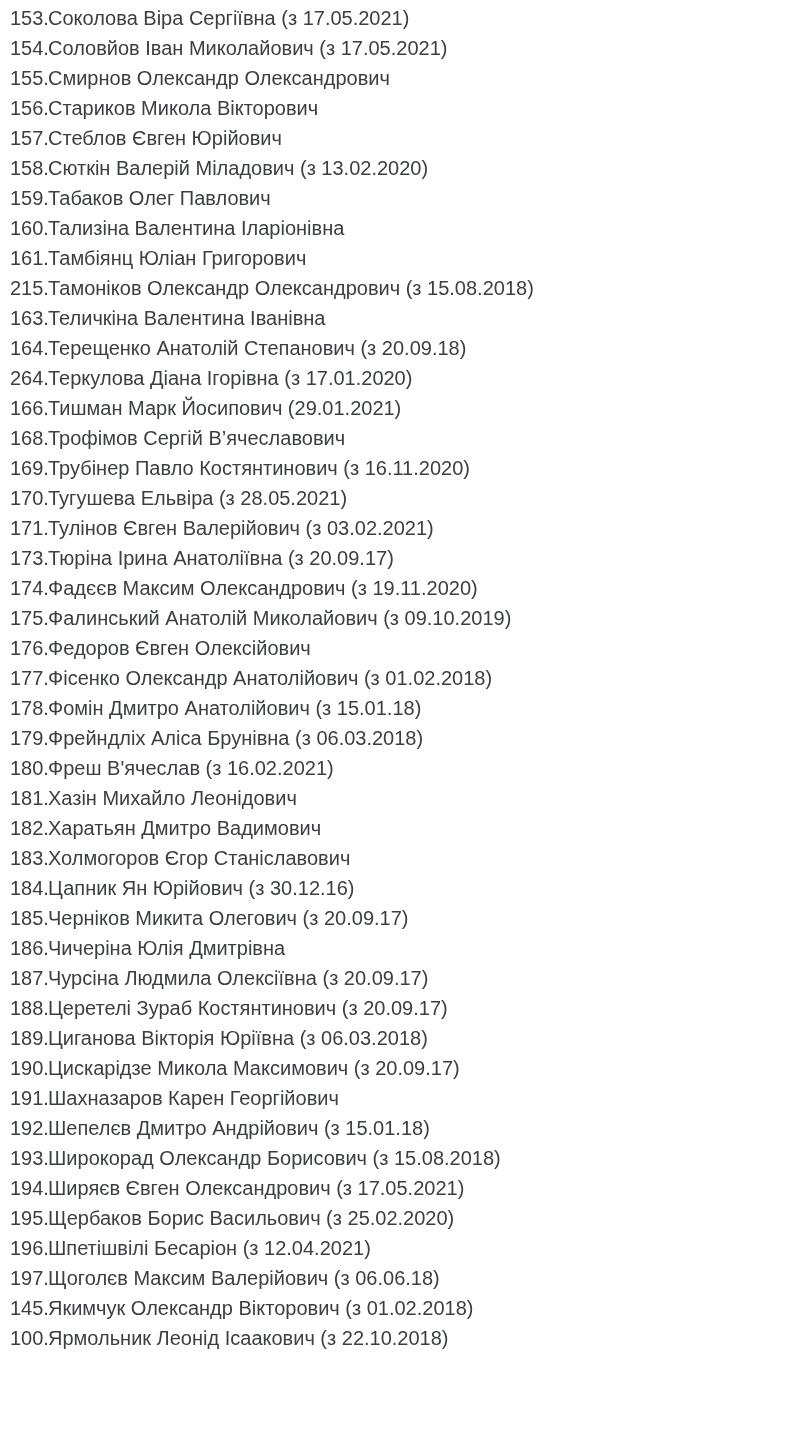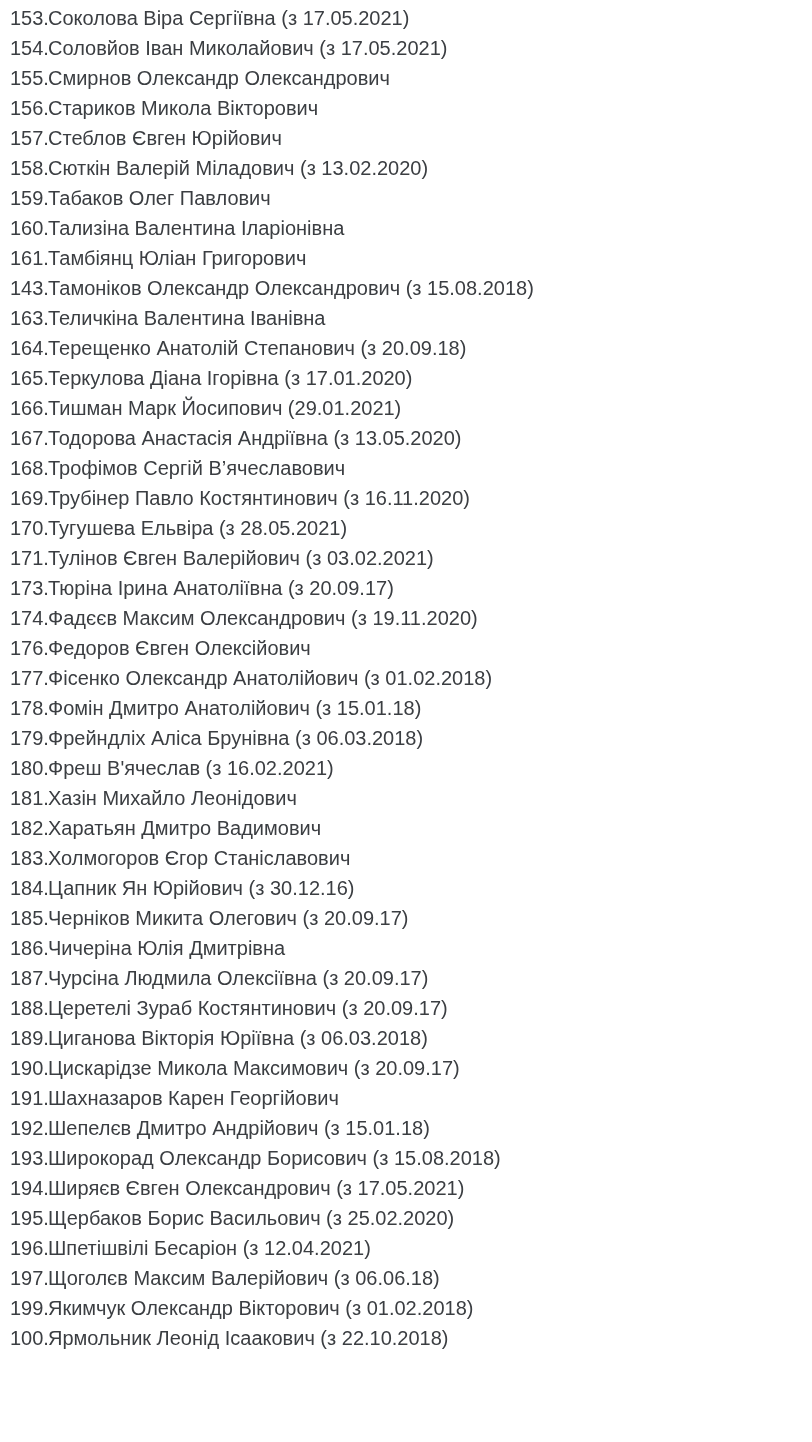--- a/index.html
+++ b/index.html
@@ -70,44 +70,40 @@
       </div>
       <div class="row">
         <span class="num">160.</span>
         <span class="txt">Тализіна Валентина Іларіонівна</span>
       </div>
       <div class="row">
         <span class="num">161.</span>
         <span class="txt">Тамбіянц Юліан Григорович</span>
       </div>
       <div class="row">
-        <span class="num">143.</span>
+        <span class="num">215.</span>
         <span class="txt">Тамоніков Олександр Олександрович (з 15.08.2018)</span>
       </div>
       <div class="row">
         <span class="num">163.</span>
         <span class="txt">Теличкіна Валентина Іванівна</span>
       </div>
       <div class="row">
         <span class="num">164.</span>
         <span class="txt">Терещенко Анатолій Степанович (з 20.09.18)</span>
       </div>
       <div class="row">
-        <span class="num">165.</span>
+        <span class="num">264.</span>
         <span class="txt">Теркулова Діана Ігорівна (з 17.01.2020)</span>
       </div>
       <div class="row">
         <span class="num">166.</span>
         <span class="txt">Тишман Марк Йосипович (29.01.2021)</span>
       </div>
       <div class="row">
-        <span class="num">167.</span>
-        <span class="txt">Тодорова Анастасія Андріївна (з 13.05.2020)</span>
-      </div>
-      <div class="row">
         <span class="num">168.</span>
         <span class="txt">Трофімов Сергій В’ячеславович</span>
       </div>
       <div class="row">
         <span class="num">169.</span>
         <span class="txt">Трубінер Павло Костянтинович (з 16.11.2020)</span>
       </div>
       <div class="row">
         <span class="num">170.</span>
         <span class="txt">Тугушева Ельвіра (з 28.05.2021)</span>
@@ -118,20 +114,24 @@
       </div>
       <div class="row">
         <span class="num">173.</span>
         <span class="txt">Тюріна Ірина Анатоліївна (з 20.09.17)</span>
       </div>
       <div class="row">
         <span class="num">174.</span>
         <span class="txt">Фадєєв Максим Олександрович (з 19.11.2020)</span>
       </div>
       <div class="row">
+        <span class="num">175.</span>
+        <span class="txt">Фалинський Анатолій Миколайович (з 09.10.2019)</span>
+      </div>
+      <div class="row">
         <span class="num">176.</span>
         <span class="txt">Федоров Євген Олексійович</span>
       </div>
       <div class="row">
         <span class="num">177.</span>
         <span class="txt">Фісенко Олександр Анатолійович (з 01.02.2018)</span>
       </div>
       <div class="row">
         <span class="num">178.</span>
         <span class="txt">Фомін Дмитро Анатолійович (з 15.01.18)</span>
@@ -206,21 +206,21 @@
       </div>
       <div class="row">
         <span class="num">196.</span>
         <span class="txt">Шпетішвілі Бесаріон (з 12.04.2021)</span>
       </div>
       <div class="row">
         <span class="num">197.</span>
         <span class="txt">Щоголєв Максим Валерійович (з 06.06.18)</span>
       </div>
       <div class="row">
-        <span class="num">199.</span>
+        <span class="num">145.</span>
         <span class="txt">Якимчук Олександр Вікторович (з 01.02.2018)</span>
       </div>
       <div class="row">
         <span class="num">100.</span>
         <span class="txt">Ярмольник Леонід Ісаакович (з 22.10.2018)</span>
       </div>
     </div>
 </div>
 
 </body></html>

